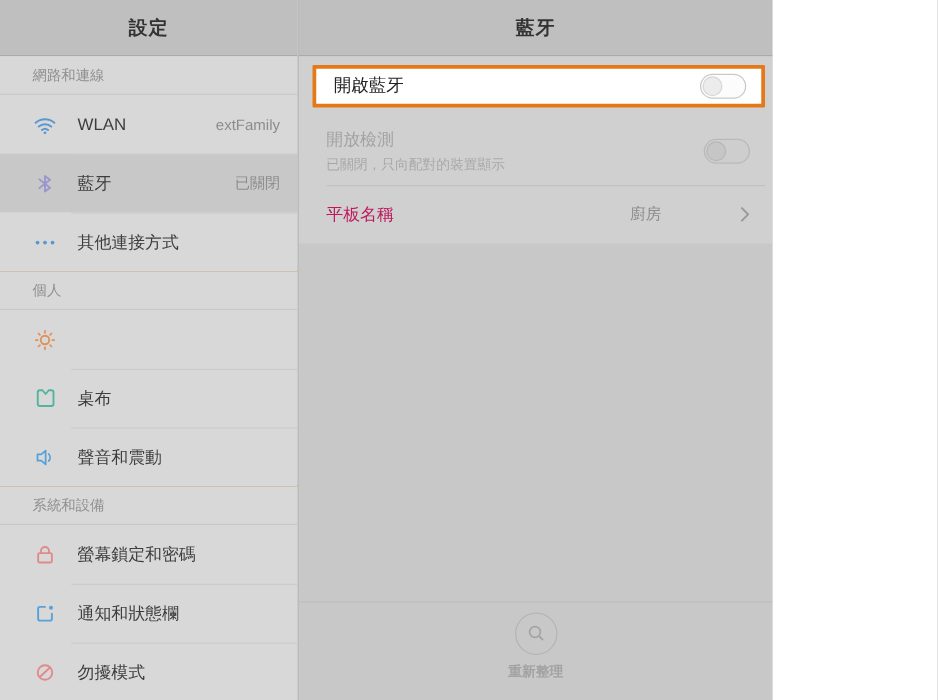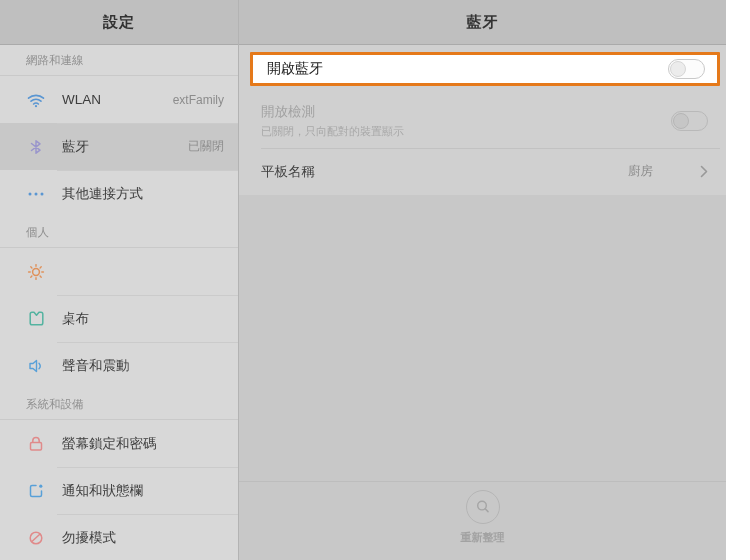--- a/index.html
+++ b/index.html
@@ -1,21 +1,21 @@
 <!DOCTYPE html>
 <html><head>
 <meta charset="utf-8">
 <style>
   html,body{margin:0;padding:0;}
   body{
     width:750px;height:560px;overflow:hidden;
     font-family:"Liberation Sans","DejaVu Sans",sans-serif;
     -webkit-font-smoothing:antialiased;
   }
-  .app{display:flex;width:726px;height:560px;background:#c8c8c8;}
+  .app{display:flex;width:618px;height:560px;background:#c8c8c8;}
 
   
   .sidebar{
     width:238px;flex:0 0 238px;background:#d8d8d8;
     border-right:1px solid #b3b3b3;display:flex;flex-direction:column;overflow:hidden;
   }
   .hdr{
     height:44px;flex:0 0 44px;background:#bfbfbf;border-bottom:1px solid #aaaaaa;
     display:flex;align-items:center;justify-content:center;
     font-size:15px;font-weight:600;color:#333;letter-spacing:1px;
@@ -47,22 +47,22 @@
     display:flex;align-items:center;padding:0 12px 0 14px;gap:28px;
   }
   .hl-row .lbl{flex:1;font-size:14px;color:#222;}
   .row{display:flex;align-items:center;padding:0 18px 0 22px;gap:35px;}
   .row .txt{flex:1;min-width:0;}
   .row-disc{height:54px;margin-top:8px;}
   .row-disc .t1{font-size:13.5px;color:#a2a2a2;margin-bottom:3px;}
   .row-disc .t2{font-size:11px;color:#a8a8a8;}
   .ruler{height:1px;background:#c2c2c2;margin:0 6px 0 22px;}
   .row-name{height:45px;}
-  .row-name .t1{font-size:13.5px;color:#404040;}
-  .row-name .val{font-size:12.5px;color:#8c8c8c;margin-right:10px;}
+  .row-name .t1{font-size:13.5px;color:#be185d;}
+  .row-name .val{font-size:12.5px;color:#8c8c8c;margin-right:26px;}
 
   
   .toggle{width:37px;height:20px;border:1px solid #c9c9c9;border-radius:11px;background:#fcfcfc;position:relative;flex:0 0 37px;box-sizing:border-box;}
   .toggle .knob{position:absolute;left:1px;top:1px;width:16px;height:16px;border-radius:50%;background:#ececec;border:1px solid #d6d6d6;box-sizing:border-box;}
   .toggle.dim{border-color:#b9b9b9;background:#cecece;}
   .toggle.dim .knob{background:#c6c6c6;border-color:#b6b6b6;}
 
   
   .empty{flex:1;background:#c8c8c8;display:flex;flex-direction:column;justify-content:flex-end;}
   .bottom-bar{

